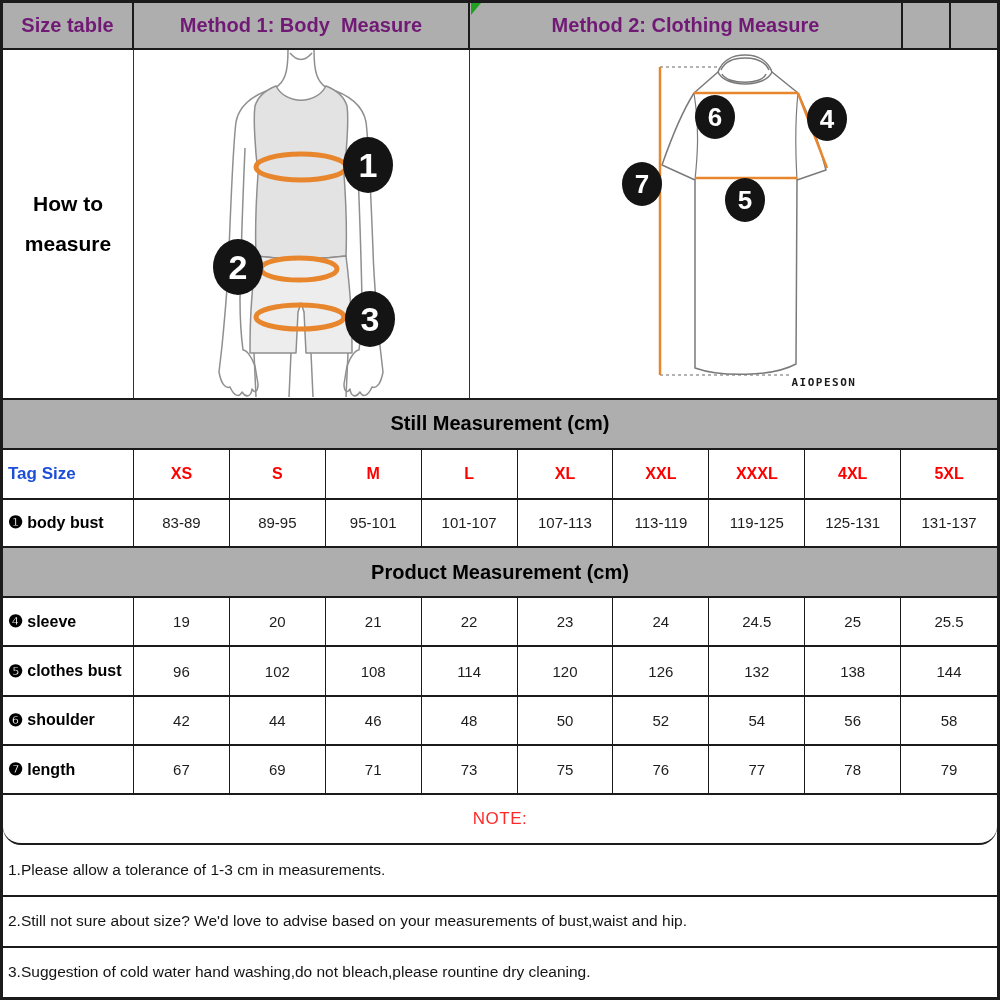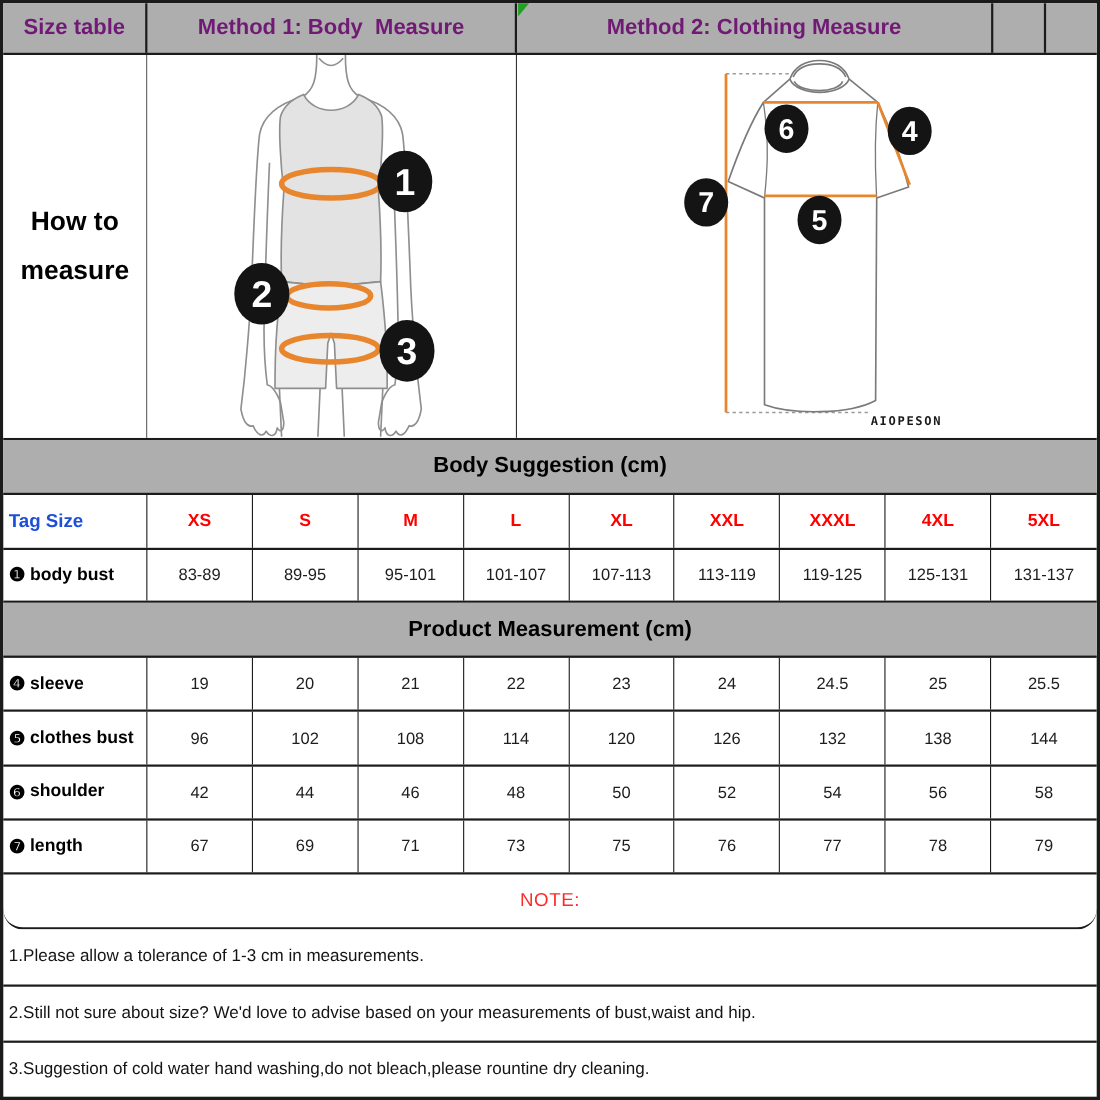--- a/index.html
+++ b/index.html
@@ -16,21 +16,21 @@
   .r-top .cell{border-right:2px solid #1b1b1b;display:flex;align-items:center;justify-content:center;
     font-weight:bold;font-size:20px;color:#701a75;white-space:pre;}
   .r-top .cell:last-child{border-right:none;}
   .corner-flag{position:absolute;left:468px;top:0;width:0;height:0;
     border-top:12px solid #21a121;border-right:10px solid transparent;}
   
   .r-illus{grid-template-columns:131px 336px 527px;height:350px;}
   .r-illus .panel{border-right:1px solid #333;position:relative;background:#fff;}
   .r-illus .panel:last-child{border-right:none;}
   .howto{display:flex;flex-direction:column;align-items:center;justify-content:center;
-    font-weight:bold;font-size:24px;color:#000;line-height:1.9;}
+    font-weight:bold;font-size:21px;color:#000;line-height:1.9;}
   
   .band{height:48px;background:#aeaeae;display:flex;align-items:center;justify-content:center;
     font-weight:bold;font-size:20px;color:#000;}
   .band2{height:49px;}
   
   .trow{grid-template-columns:131px repeat(9,1fr);}
   .trow .c{border-right:1px solid #1b1b1b;display:flex;align-items:center;justify-content:center;
     font-size:15px;color:#1d1d1d;}
   .trow .c:last-child{border-right:none;}
   .trow .lbl{justify-content:flex-start;padding-left:5px;font-weight:bold;font-size:16px;color:#000;gap:4px;}
@@ -134,21 +134,21 @@
         <g>
           <ellipse cx="275" cy="150" rx="20" ry="22" fill="#141414"></ellipse>
           <text class="num" x="275" y="159" font-size="26" text-anchor="middle">5</text>
         </g>
 
         <text class="brand-text" x="354" y="336" font-size="11" text-anchor="middle" fill="#1a1a1a">AIOPESON</text>
       </svg>
     </div>
   </div>
 
-  <div class="band bb">Body Suggestion (cm)</div>
+  <div class="band bb">Still Measurement (cm)</div>
 
   <div class="row trow r-tag bb">
     <div class="c lbl">Tag Size</div>
     <div class="c">XS</div>
     <div class="c">S</div>
     <div class="c">M</div>
     <div class="c">L</div>
     <div class="c">XL</div>
     <div class="c">XXL</div>
     <div class="c">XXXL</div>

